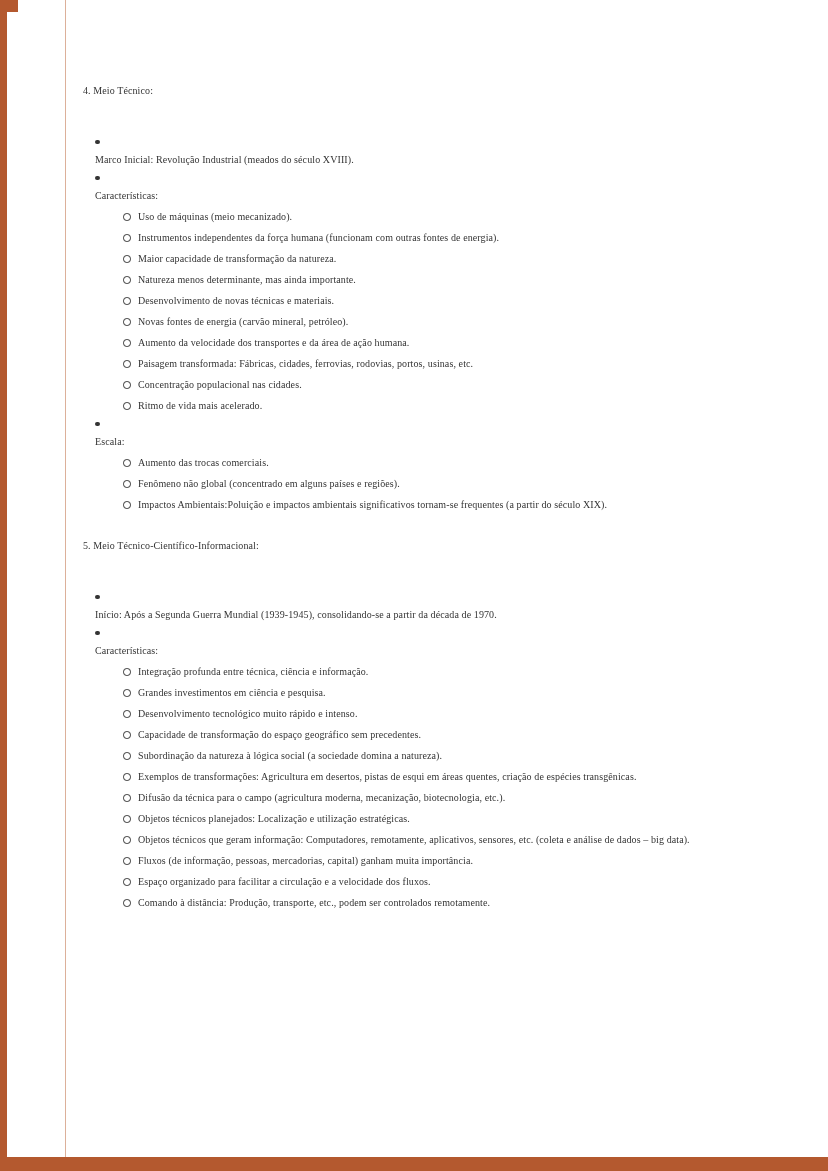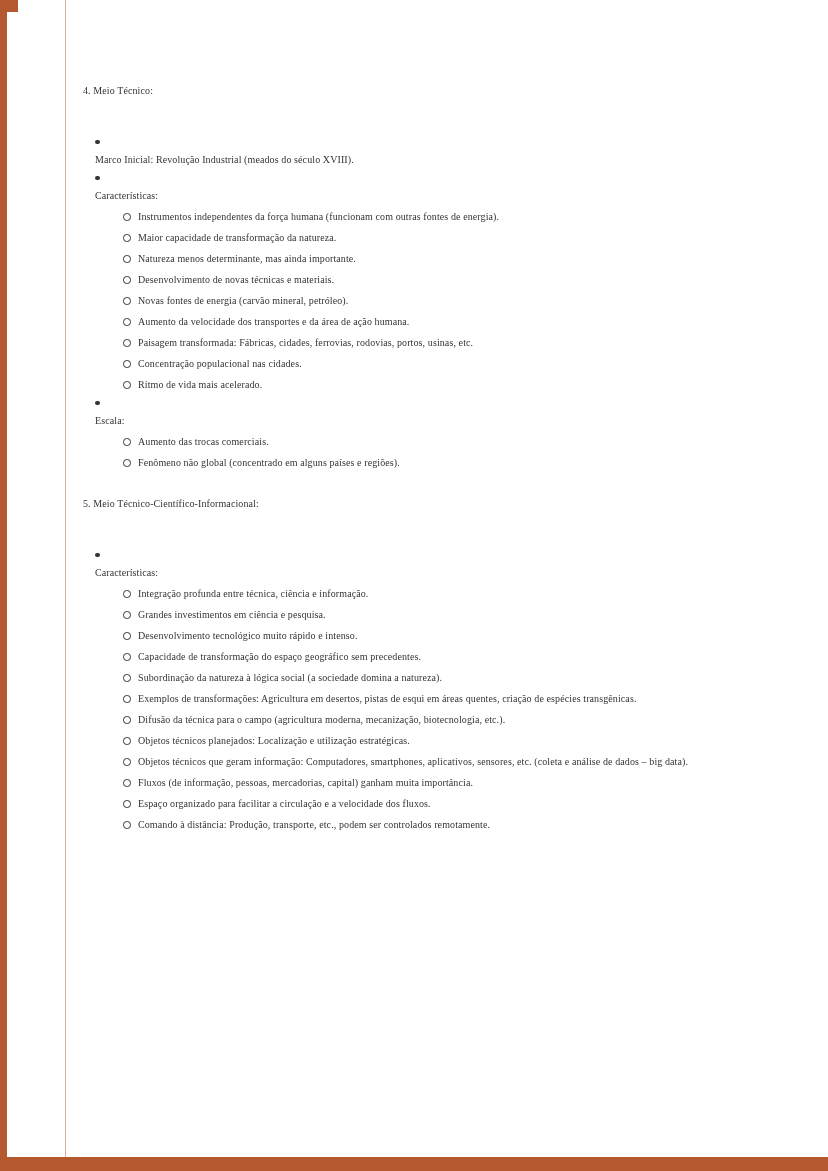--- a/index.html
+++ b/index.html
@@ -76,20 +76,28 @@
               <span class="marker">
                 <span class="dot"></span>
               </span>
               <span class="txt">Características:</span>
             </div>
             <div>
               <div class="li level2">
                 <span class="marker">
                   <span class="circle"></span>
                 </span>
+                <span class="txt">Uso de máquinas (meio mecanizado).</span>
+              </div>
+            </div>
+            <div>
+              <div class="li level2">
+                <span class="marker">
+                  <span class="circle"></span>
+                </span>
                 <span class="txt">Instrumentos independentes da força humana (funcionam com outras fontes de energia).</span>
               </div>
             </div>
             <div>
               <div class="li level2">
                 <span class="marker">
                   <span class="circle"></span>
                 </span>
                 <span class="txt">Maior capacidade de transformação da natureza.</span>
               </div>
@@ -165,33 +173,49 @@
                 </span>
                 <span class="txt">Aumento das trocas comerciais.</span>
               </div>
             </div>
             <div>
               <div class="li level2">
                 <span class="marker">
                   <span class="circle"></span>
                 </span>
                 <span class="txt">Fenômeno não global (concentrado em alguns países e regiões).</span>
+              </div>
+            </div>
+            <div>
+              <div class="li level2">
+                <span class="marker">
+                  <span class="circle"></span>
+                </span>
+                <span class="txt">Impactos Ambientais:Poluição e impactos ambientais significativos tornam-se frequentes (a partir do século XIX).</span>
               </div>
             </div>
           </div>
         </div>
       </section>
       <section>
         <div class="heading">5. Meio Técnico-Científico-Informacional:</div>
         <div>
           <div>
             <div class="li level1">
               <span class="marker">
                 <span class="dot"></span>
               </span>
+              <span class="txt">Início: Após a Segunda Guerra Mundial (1939-1945), consolidando-se a partir da década de 1970.</span>
+            </div>
+          </div>
+          <div>
+            <div class="li level1">
+              <span class="marker">
+                <span class="dot"></span>
+              </span>
               <span class="txt">Características:</span>
             </div>
             <div>
               <div class="li level2">
                 <span class="marker">
                   <span class="circle"></span>
                 </span>
                 <span class="txt">Integração profunda entre técnica, ciência e informação.</span>
               </div>
             </div>
@@ -249,21 +273,21 @@
                   <span class="circle"></span>
                 </span>
                 <span class="txt">Objetos técnicos planejados: Localização e utilização estratégicas.</span>
               </div>
             </div>
             <div>
               <div class="li level2">
                 <span class="marker">
                   <span class="circle"></span>
                 </span>
-                <span class="txt">Objetos técnicos que geram informação: Computadores, smartphones, aplicativos, sensores, etc. (coleta e análise de dados – big data).</span>
+                <span class="txt">Objetos técnicos que geram informação: Computadores, remotamente, aplicativos, sensores, etc. (coleta e análise de dados – big data).</span>
               </div>
             </div>
             <div>
               <div class="li level2">
                 <span class="marker">
                   <span class="circle"></span>
                 </span>
                 <span class="txt">Fluxos (de informação, pessoas, mercadorias, capital) ganham muita importância.</span>
               </div>
             </div>

